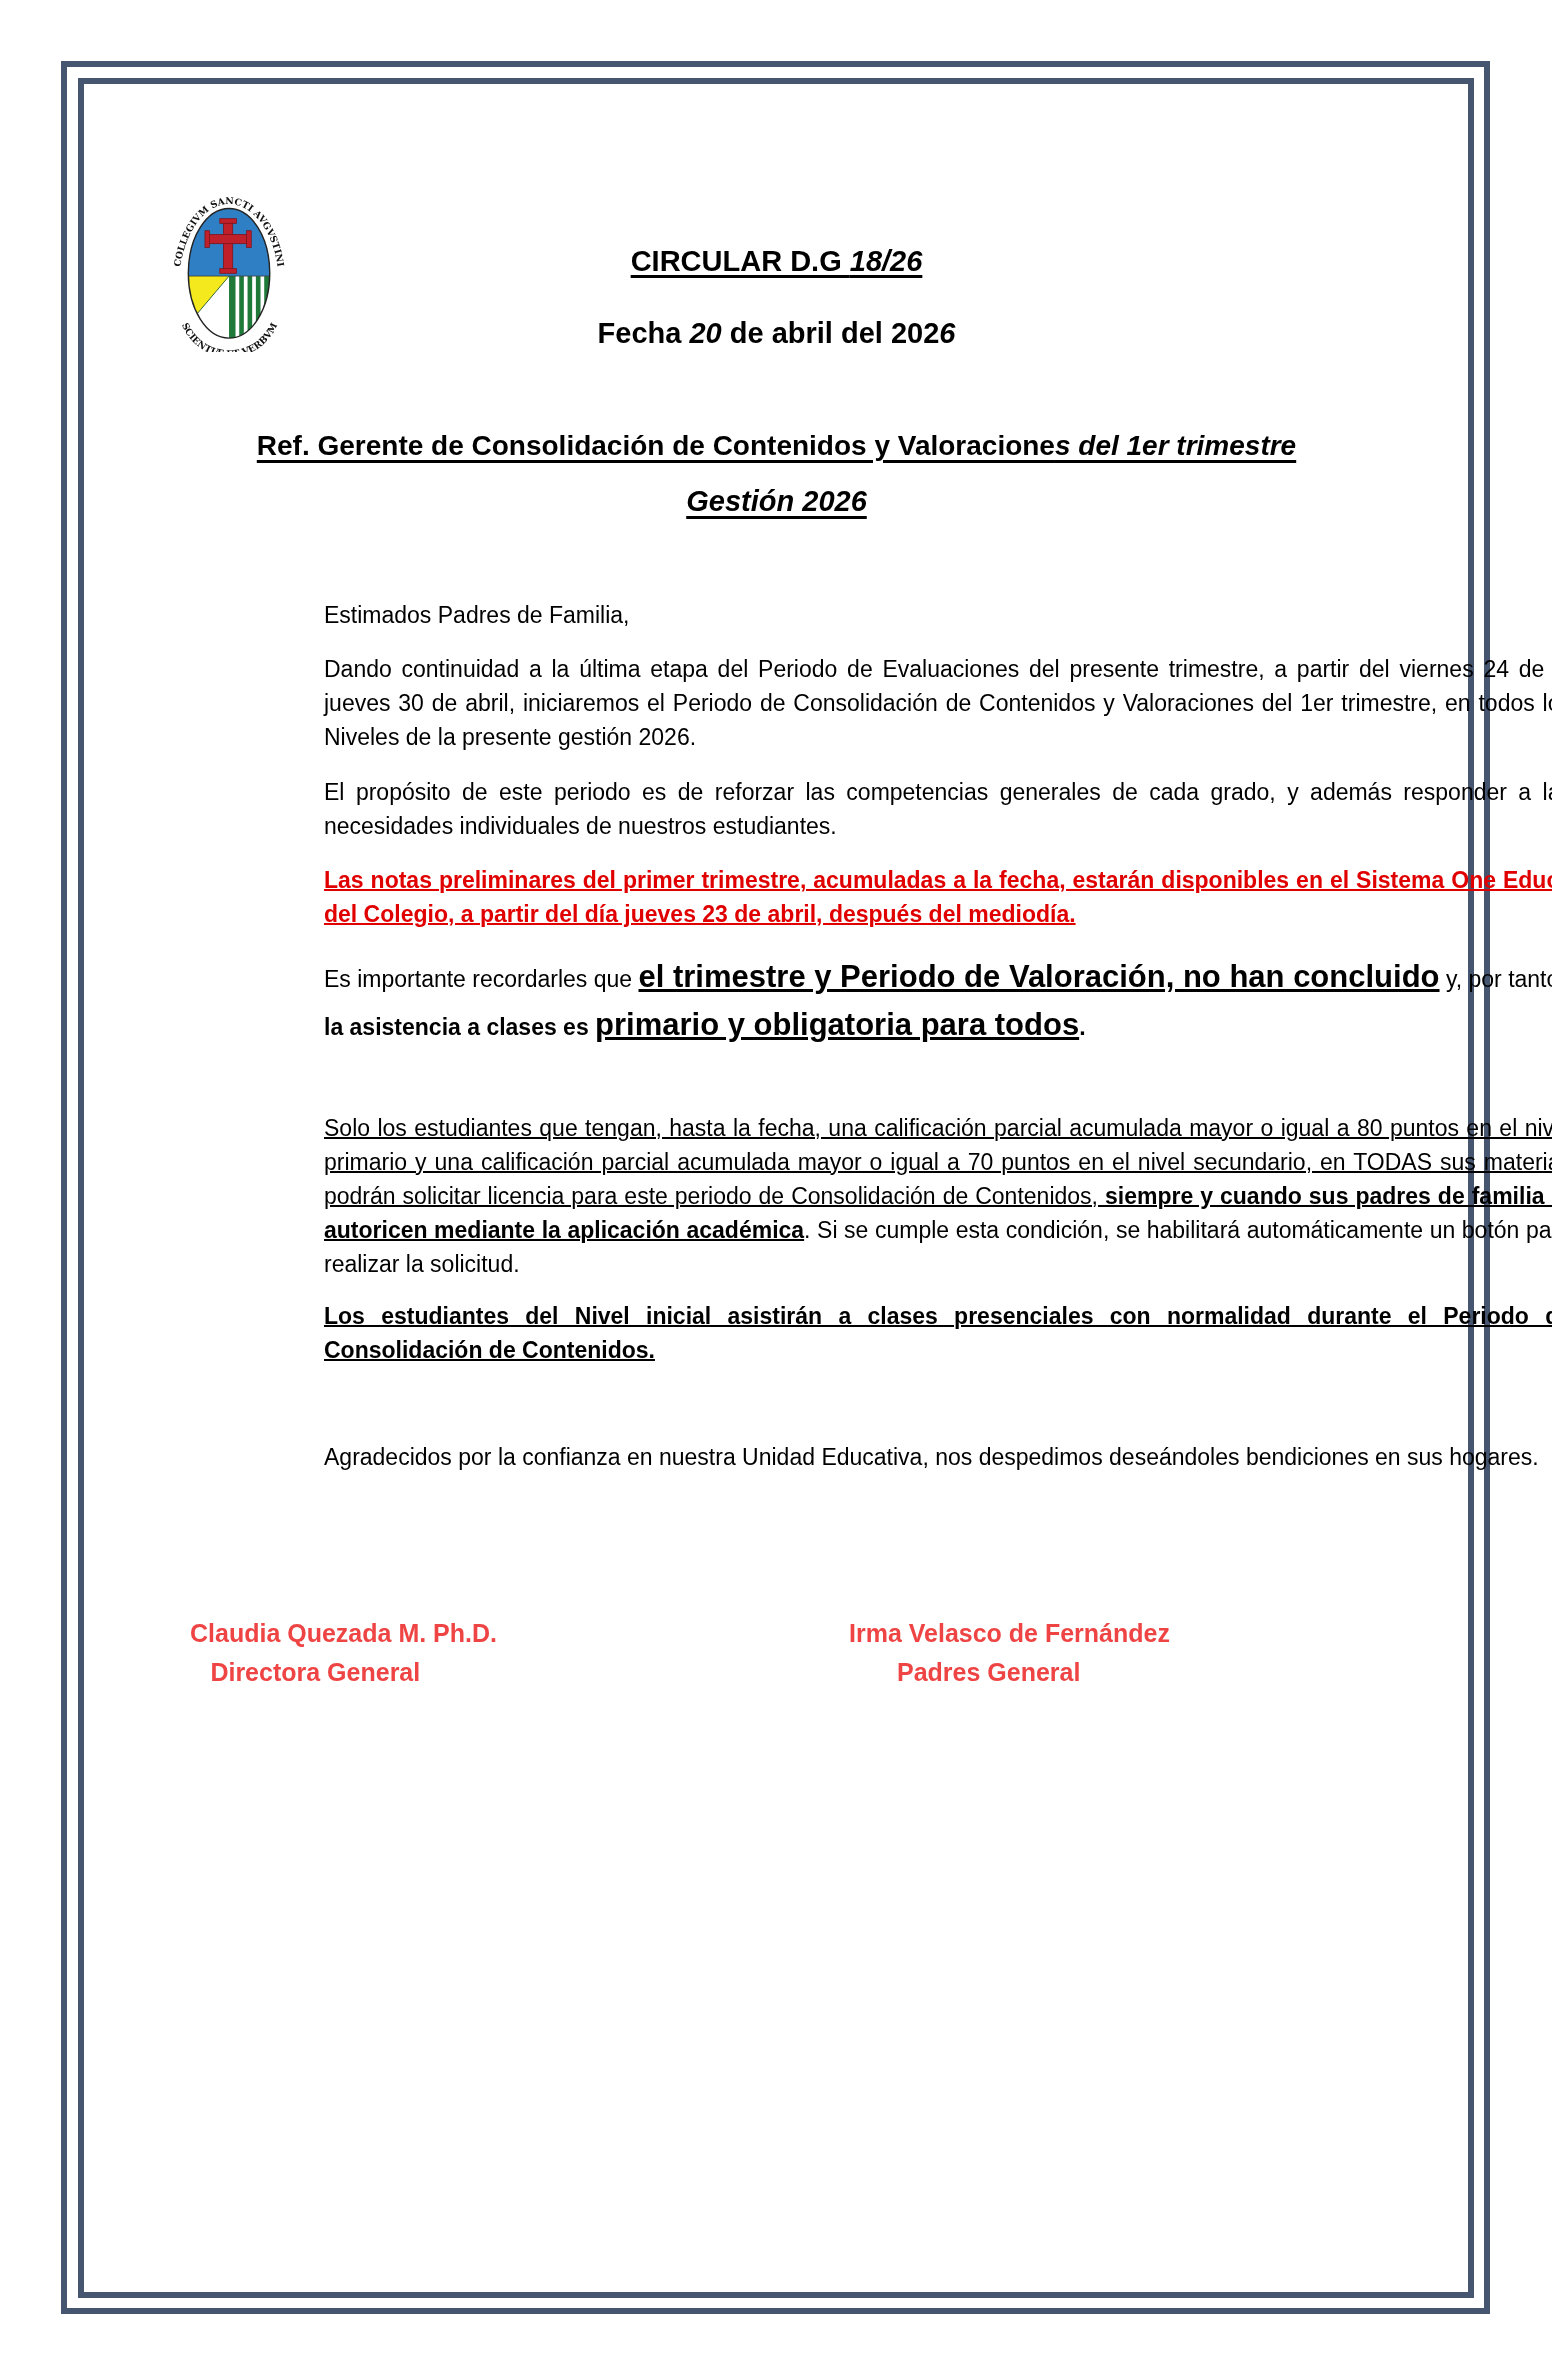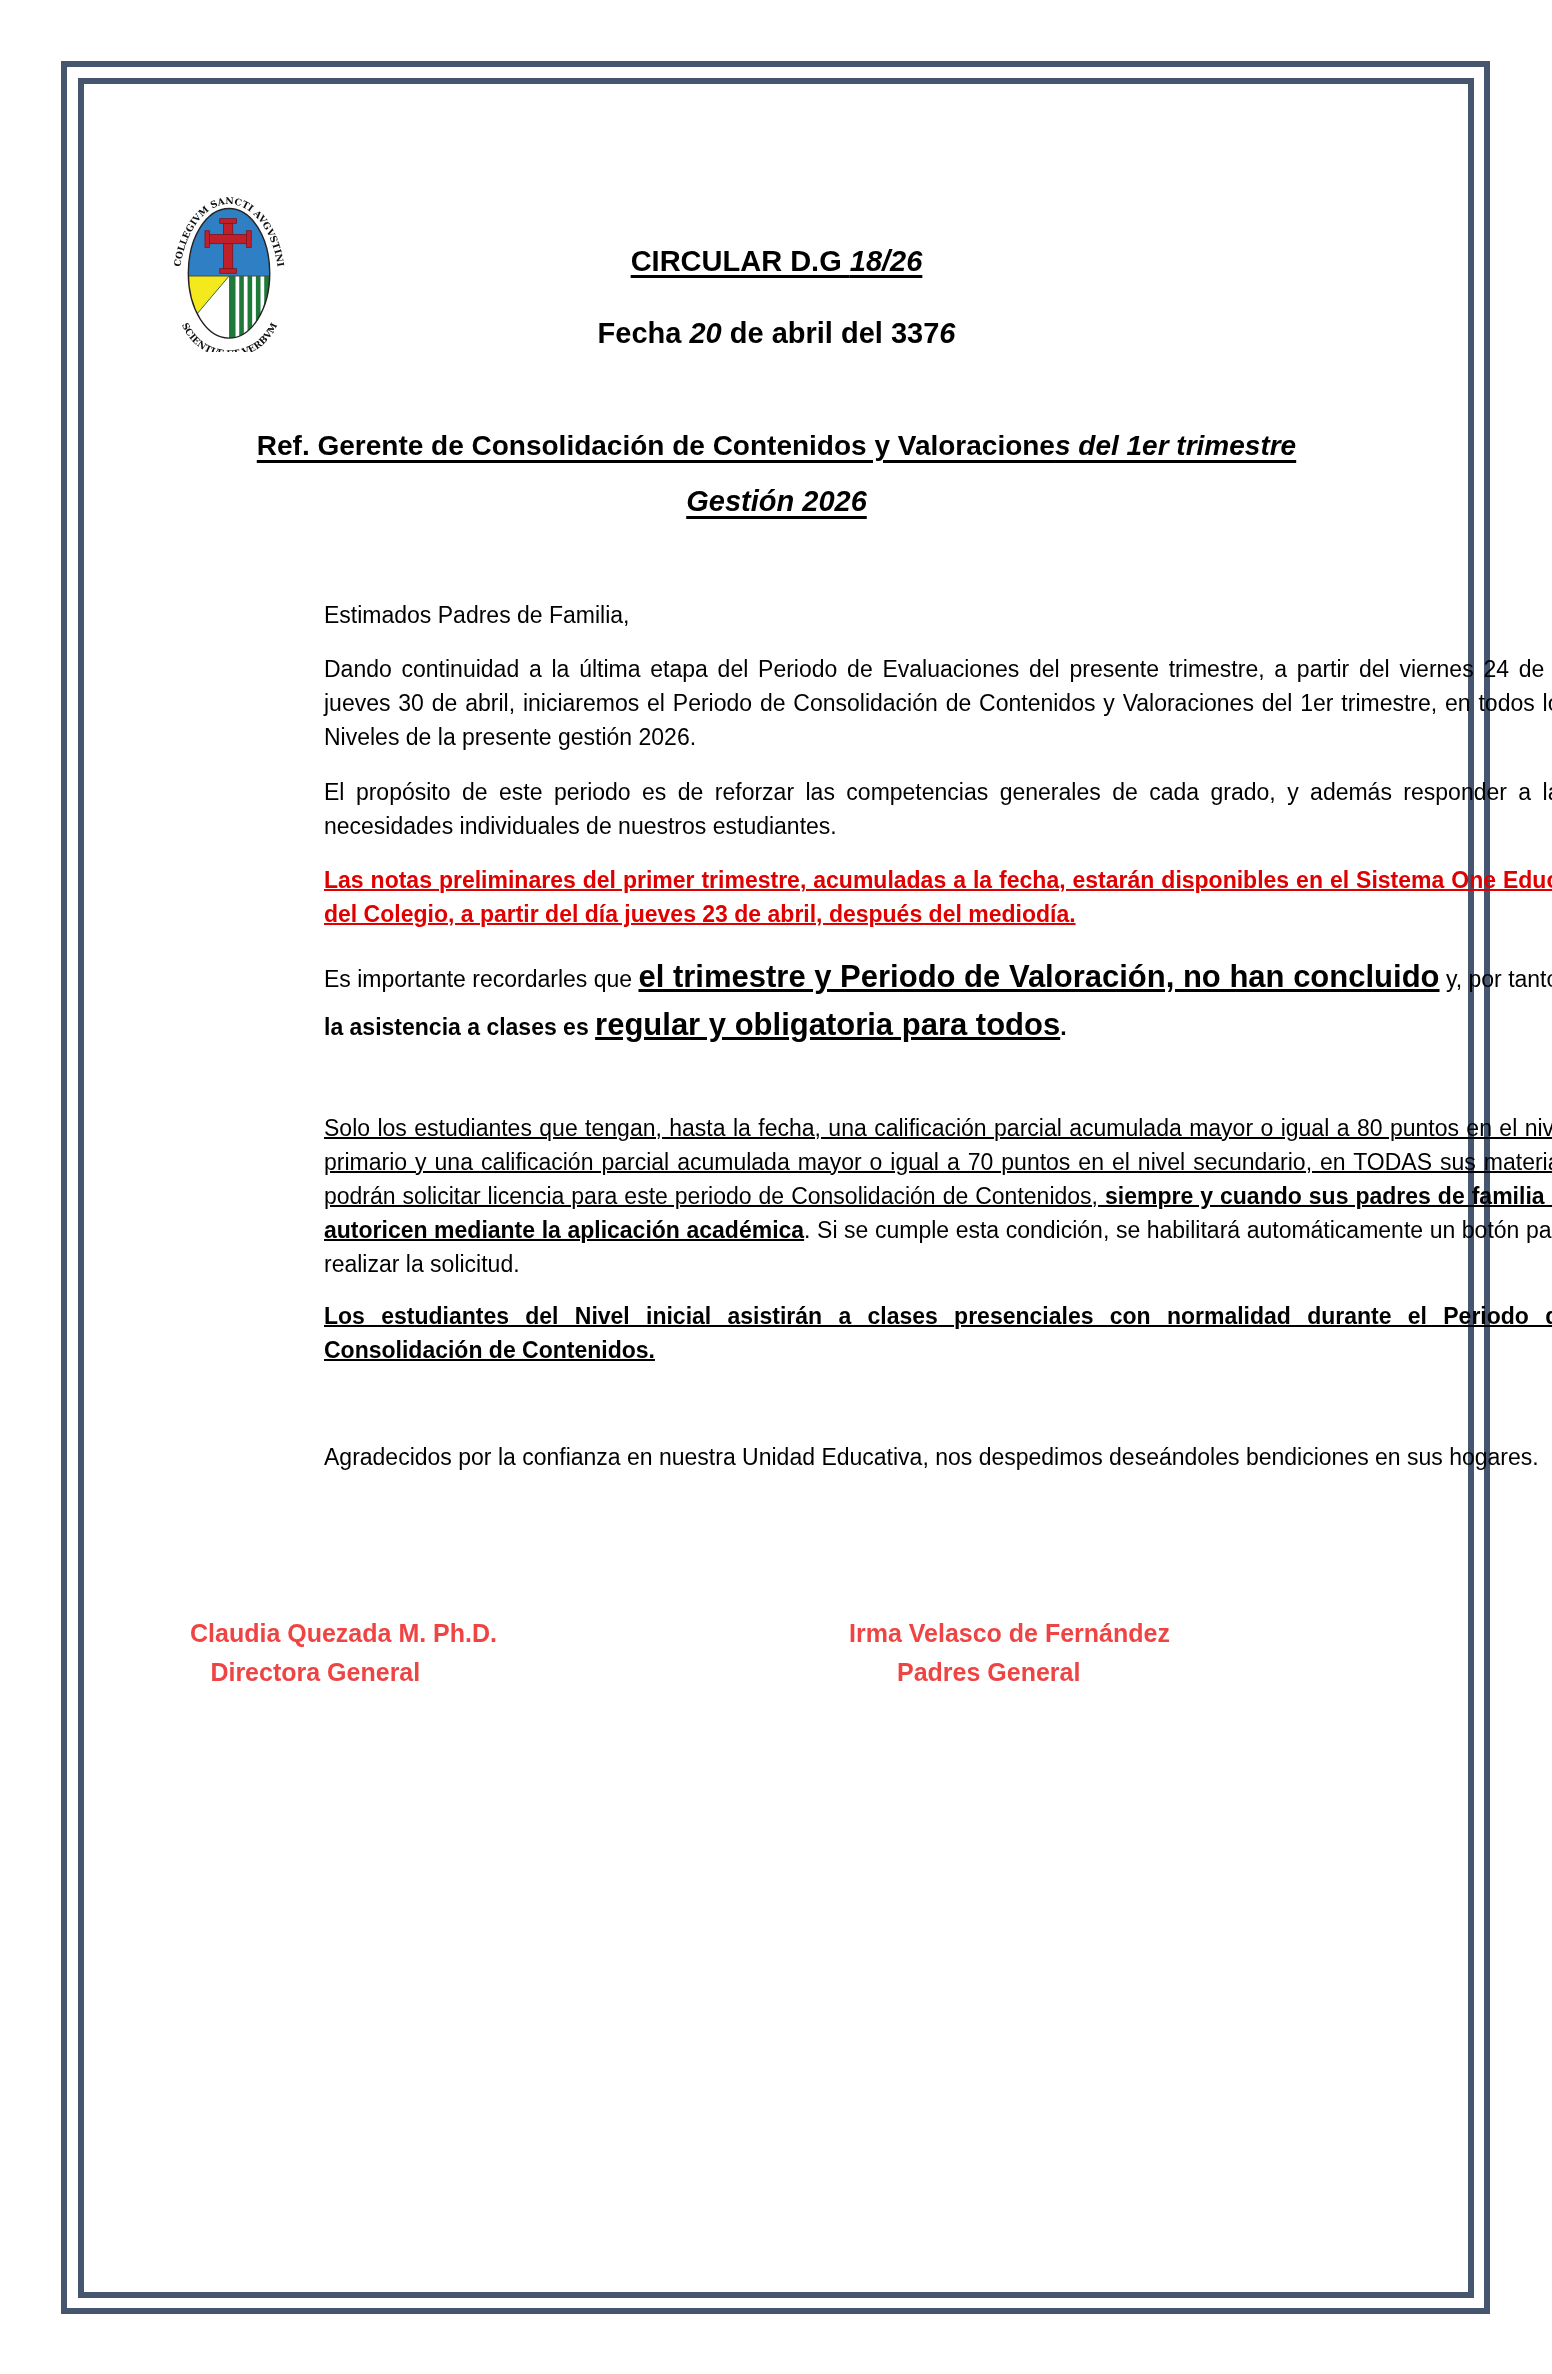--- a/index.html
+++ b/index.html
@@ -66,36 +66,36 @@
   </text>
   <text font-family="DejaVu Serif, serif" font-size="10" font-weight="bold" fill="#111">
     <textPath href="#arcBot" startOffset="50%" text-anchor="middle">SCIENTIÆ ET VERBVM</textPath>
   </text>
 </svg>
 
 <div class="hdr h-circ">
   <span class="u"><span>CIRCULAR D.G </span><i>18/26</i></span>
 </div>
 <div class="hdr h-date">
-  <span>Fecha </span><i>20</i><span> de abril del 337</span><i>6</i>
+  <span>Fecha </span><i>20</i><span> de abril del 202</span><i>6</i>
 </div>
 <div class="hdr h-ref">
   <span class="u" style="font-size:28px;"><span>Ref. Gerente de Consolidación de Contenidos y Valoracione</span><i>s del 1er trimestre</i></span>
 </div>
 <div class="hdr h-gest">
   <span class="u"><i>Gestión 2026</i></span>
 </div>
 
 <div class="body">
   <p class="p" style="top:598px;">Estimados Padres de Familia,</p>
   <p class="p j" style="top:652px;">Dando continuidad a la última etapa del Periodo de Evaluaciones del presente trimestre, a partir del viernes 24 de al jueves 30 de abril, iniciaremos el Periodo de Consolidación de Contenidos y Valoraciones del 1er trimestre, en todos los Niveles de la presente gestión 2026.</p>
   <p class="p j" style="top:775px;">El propósito de este periodo es de reforzar las competencias generales de cada grado, y además responder a las necesidades individuales de nuestros estudiantes.</p>
   <p class="p j red" style="top:863px;">Las notas preliminares del primer trimestre, acumuladas a la fecha, estarán disponibles en el Sistema One Educa del Colegio, a partir del día jueves 23 de abril, después del mediodía.</p>
   <p class="p" style="top:954px;line-height:45px;">
-    <span>Es importante recordarles que </span><span class="big">el trimestre y Periodo de Valoración, no han concluido</span><span> y, por tanto, </span><span class="b">la asistencia a clases es </span><span class="big">regular y obligatoria para todos</span><span class="b">.</span>
+    <span>Es importante recordarles que </span><span class="big">el trimestre y Periodo de Valoración, no han concluido</span><span> y, por tanto, </span><span class="b">la asistencia a clases es </span><span class="big">primario y obligatoria para todos</span><span class="b">.</span>
   </p>
   <p class="p j" style="top:1111px;">
     <span class="uline">Solo los estudiantes que tengan, hasta la fecha, una calificación parcial acumulada mayor o igual a 80 puntos en el nivel primario y una calificación parcial acumulada mayor o igual a 70 puntos en el nivel secundario, en TODAS sus materias podrán solicitar licencia para este periodo de Consolidación de Contenidos, </span><span class="ubold">siempre y cuando sus padres de familia lo autoricen mediante la aplicación académica</span><span>. Si se cumple esta condición, se habilitará automáticamente un botón para realizar la solicitud.</span>
   </p>
   <p class="p j ubold" style="top:1299px;">Los estudiantes del Nivel inicial asistirán a clases presenciales con normalidad durante el Periodo de Consolidación de Contenidos.</p>
   <p class="p j" style="top:1440px;">Agradecidos por la confianza en nuestra Unidad Educativa, nos despedimos deseándoles bendiciones en sus hogares.</p>
 </div>
 
 <div class="sig" style="left:190px;top:1614px;">
   <div>Claudia Quezada M. Ph.D.</div>

